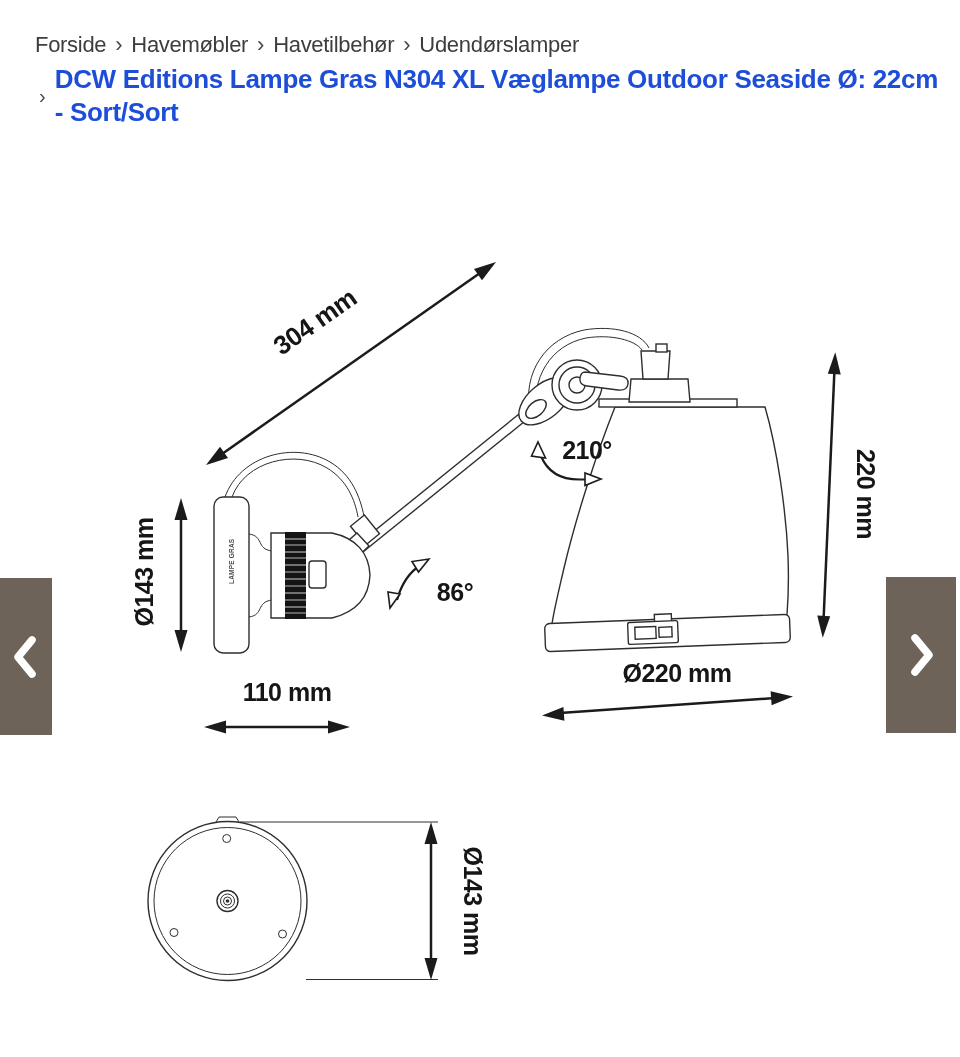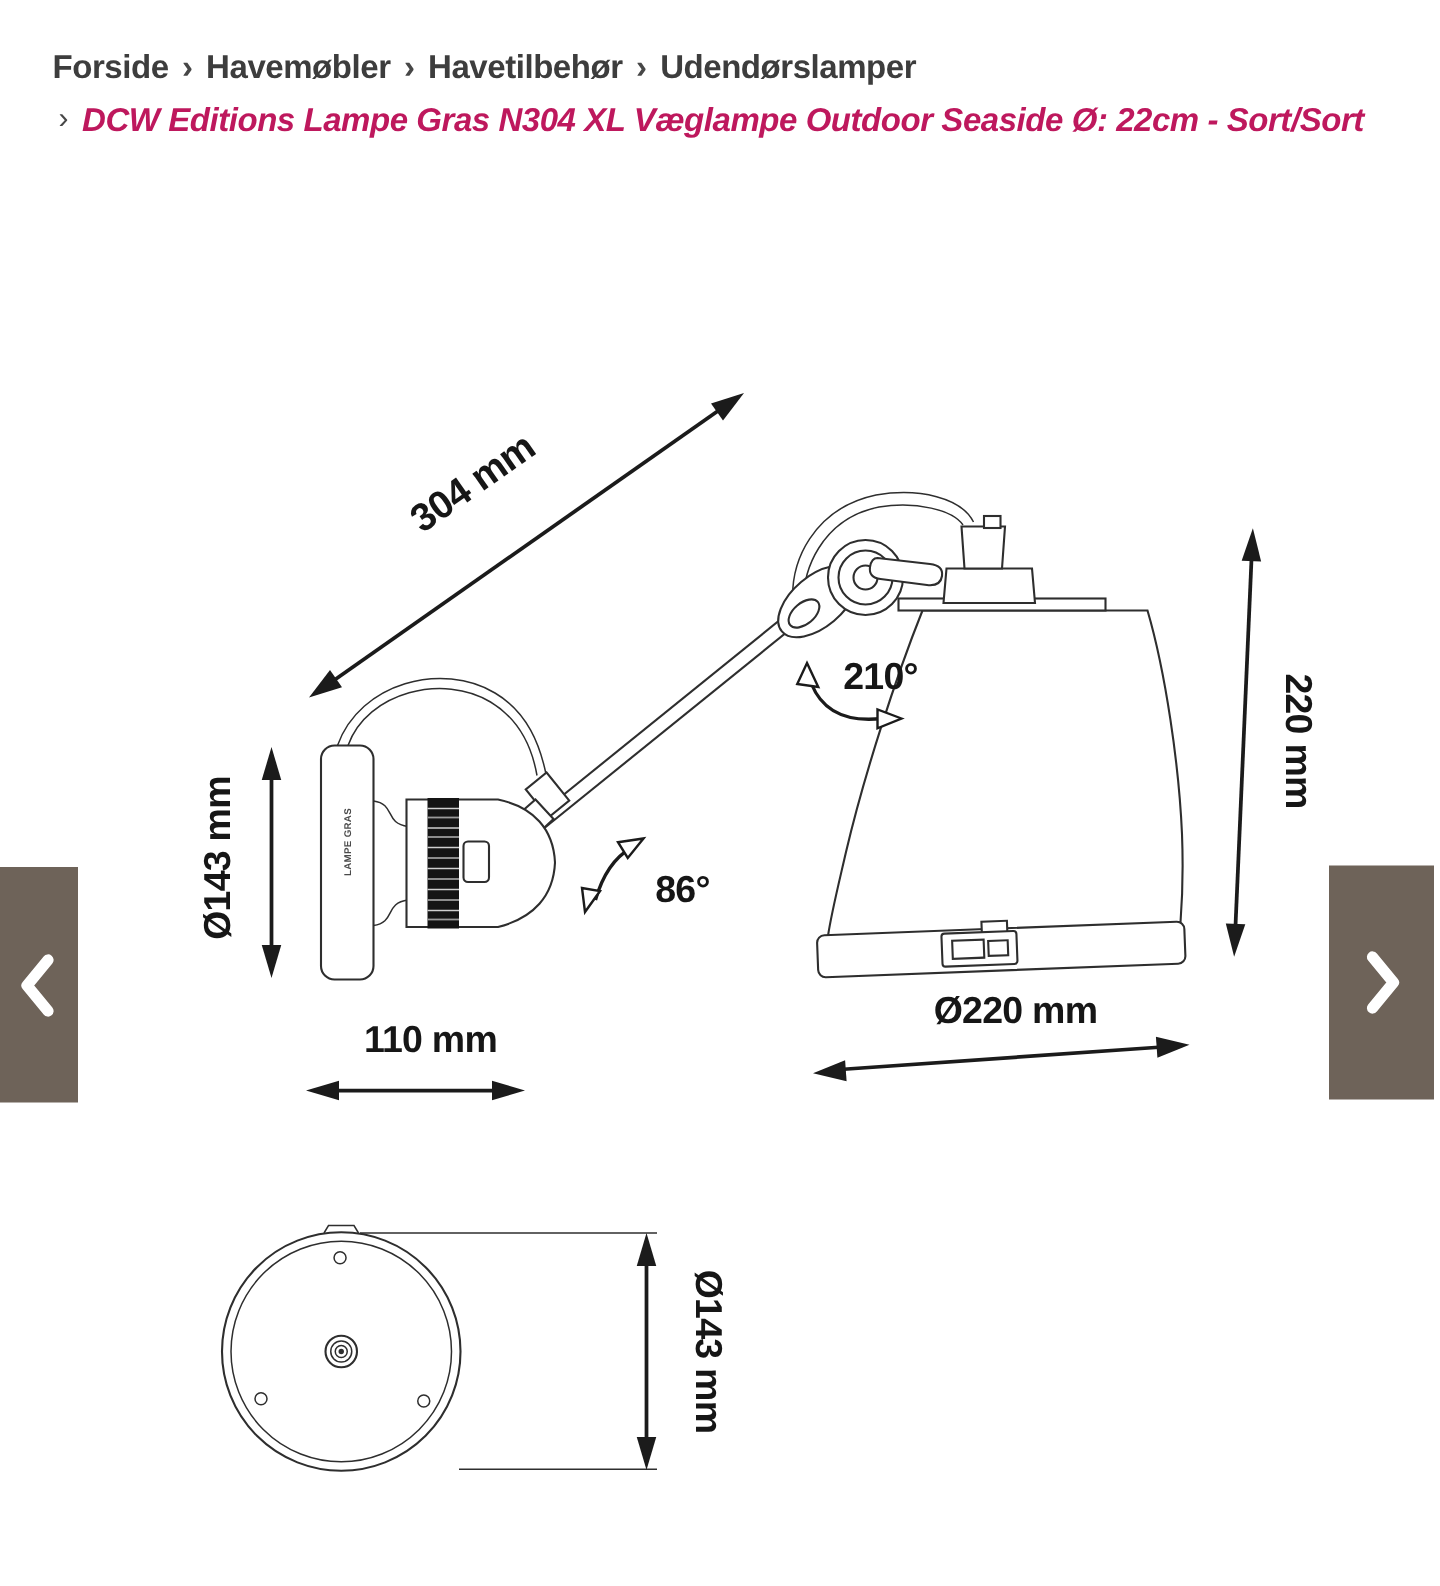--- a/index.html
+++ b/index.html
@@ -2,27 +2,27 @@
 <html><head>
 <meta charset="utf-8">
 <style>
   html,body{margin:0;padding:0;}
   body{
     width:960px;height:1057px;position:relative;background:#ffffff;
     font-family:"Liberation Sans",sans-serif;overflow:hidden;
   }
   
   .breadcrumb{position:absolute;left:35px;top:30px;color:#3d3d3d;width:910px;}
-  .bc-line1{font-size:22px;line-height:30px;font-weight:700;letter-spacing:-0.3px;white-space:nowrap;}
+  .bc-line1{font-size:22px;line-height:30px;font-weight:400;letter-spacing:-0.3px;white-space:nowrap;}
   .bc-line1 a{color:#3d3d3d;text-decoration:none;cursor:pointer;}
   .sep{margin:0 9px;color:#474747;}
   .bc-line2{display:flex;align-items:center;margin-top:3px;}
   .sep2{margin:0 9px 0 4px;font-size:20px;color:#474747;flex:0 0 auto;}
-  .bc-current{font-size:22px;line-height:33px;font-weight:700;letter-spacing:-0.3px;
-    width:890px;margin:0;color:#be185d;font-style:italic;}
+  .bc-current{font-size:26px;line-height:33px;font-weight:700;letter-spacing:-0.3px;
+    width:890px;margin:0;color:#1d4ed8;}
   
   .image-area{position:absolute;left:0;top:140px;width:960px;height:917px;}
   .image-area svg{display:block;}
   .outline{fill:none;stroke:#2e2e2e;stroke-width:1.4;}
   .outline-w{fill:#ffffff;stroke:#2e2e2e;stroke-width:1.4;}
   .thin{fill:none;stroke:#2e2e2e;stroke-width:1;}
   .dimline{stroke:#1b1b1b;stroke-width:2.5;fill:none;}
   .dimhead{fill:#1b1b1b;stroke:none;}
   .arc{fill:none;stroke:#1b1b1b;stroke-width:2.2;}
   .archead{fill:#ffffff;stroke:#1b1b1b;stroke-width:1.6;stroke-linejoin:miter;}

